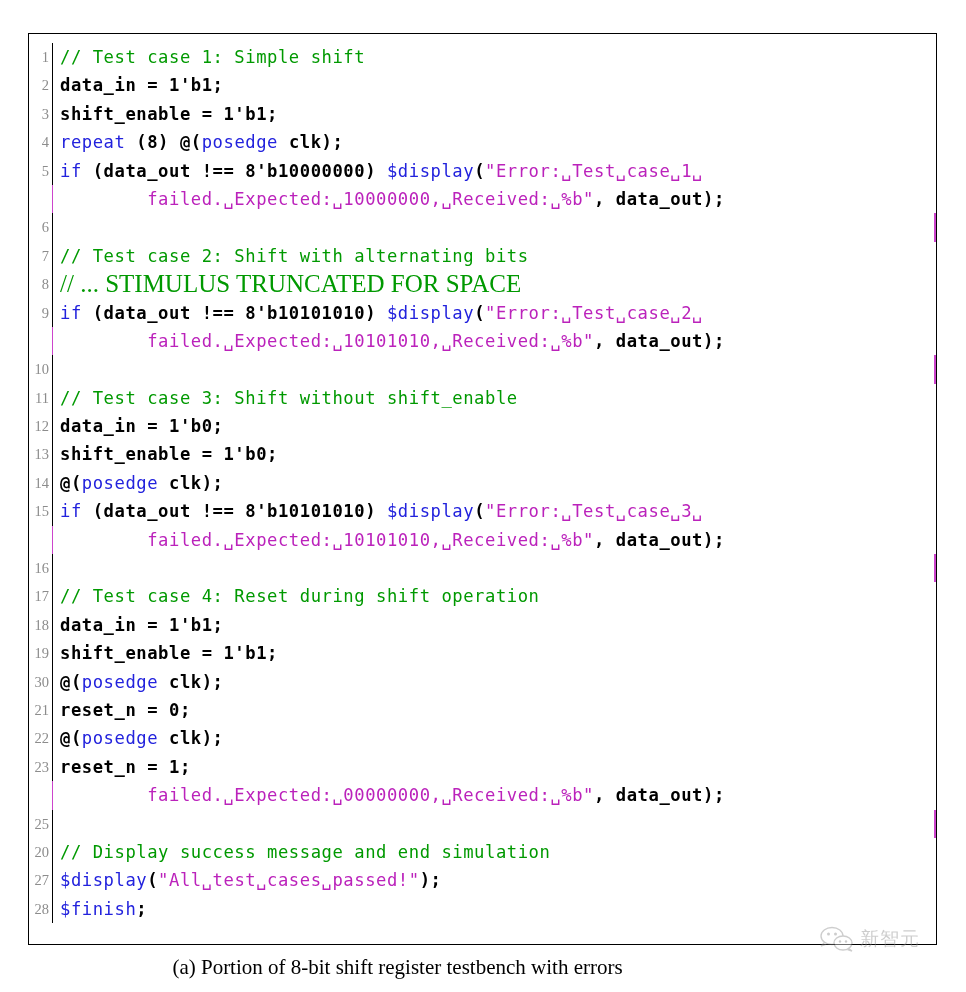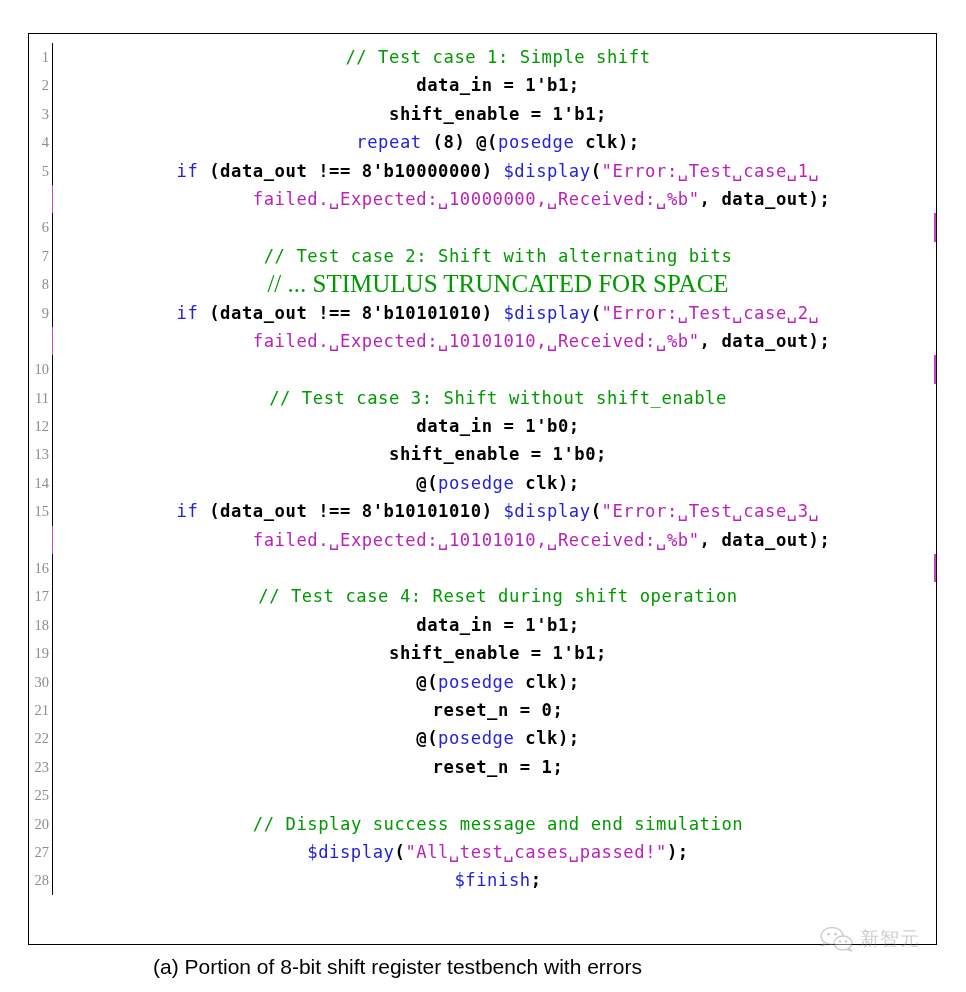--- a/index.html
+++ b/index.html
@@ -54,21 +54,20 @@
 
   .code-text{
     font-family:"DejaVu Sans Mono","Liberation Mono",monospace;
     font-size:17.2px;
     line-height:28.4px;
     letter-spacing:0.55px;
     color:#000;
     padding-left:7px;
     flex:1;
     position:relative;
-    text-align:center;
   }
 
   
   .rmark{
     position:absolute;
     right:0px;
     width:1.8px;
     background:#cc44cc;
     height:28.4px;
   }
@@ -87,21 +86,21 @@
     letter-spacing:0;
   }
 
   
   .blank .code-text{height:28.4px;}
 
   
   .caption{
     position:absolute;left:0;top:955px;width:795px;
     text-align:center;
-    font-family:Liberation Sans, sans-serif;
+    font-family:Liberation Serif, serif;
     font-size:21px;
     color:#000;
   }
 
   
   .watermark{
     position:absolute;
     left:818px;top:918px;
     width:130px;height:42px;
     opacity:0.42;
@@ -145,20 +144,21 @@
         <div class="code-line"><div class="lineno">15</div><div class="rule"></div><div class="code-text"><span class="kw">if</span><span class="id"> (data_out !== 8'b10101010) </span><span class="kw">$display</span><span class="id">(</span><span class="str">"Error:␣Test␣case␣3␣</span></div></div>
         <div class="code-line"><div class="lineno"></div><div class="rule wrapmark"></div><div class="code-text"><span class="id">        </span><span class="str">failed.␣Expected:␣10101010,␣Received:␣%b"</span><span class="id">, data_out);</span><div class="rmark"></div></div></div>
         <div class="code-line blank"><div class="lineno">16</div><div class="rule"></div><div class="code-text"><span class="id"></span></div></div>
         <div class="code-line"><div class="lineno">17</div><div class="rule"></div><div class="code-text"><span class="cm">// Test case 4: Reset during shift operation</span></div></div>
         <div class="code-line"><div class="lineno">18</div><div class="rule"></div><div class="code-text"><span class="id">data_in = 1'b1;</span></div></div>
         <div class="code-line"><div class="lineno">19</div><div class="rule"></div><div class="code-text"><span class="id">shift_enable = 1'b1;</span></div></div>
         <div class="code-line"><div class="lineno">30</div><div class="rule"></div><div class="code-text"><span class="id">@(</span><span class="kw">posedge</span><span class="id"> clk);</span></div></div>
         <div class="code-line"><div class="lineno">21</div><div class="rule"></div><div class="code-text"><span class="id">reset_n = 0;</span></div></div>
         <div class="code-line"><div class="lineno">22</div><div class="rule"></div><div class="code-text"><span class="id">@(</span><span class="kw">posedge</span><span class="id"> clk);</span></div></div>
         <div class="code-line"><div class="lineno">23</div><div class="rule"></div><div class="code-text"><span class="id">reset_n = 1;</span></div></div>
+        <div class="code-line"><div class="lineno"></div><div class="rule wrapmark"></div><div class="code-text"><span class="id">        </span><span class="str">failed.␣Expected:␣00000000,␣Received:␣%b"</span><span class="id">, data_out);</span><div class="rmark"></div></div></div>
         <div class="code-line blank"><div class="lineno">25</div><div class="rule"></div><div class="code-text"><span class="id"></span></div></div>
         <div class="code-line"><div class="lineno">20</div><div class="rule"></div><div class="code-text"><span class="cm">// Display success message and end simulation</span></div></div>
         <div class="code-line"><div class="lineno">27</div><div class="rule"></div><div class="code-text"><span class="kw">$display</span><span class="id">(</span><span class="str">"All␣test␣cases␣passed!"</span><span class="id">);</span></div></div>
         <div class="code-line"><div class="lineno">28</div><div class="rule"></div><div class="code-text"><span class="kw">$finish</span><span class="id">;</span></div></div>
       </div>
   </div>
 
   <div class="caption">(a) Portion of 8-bit shift register testbench with errors</div>
 
   <div class="watermark">

